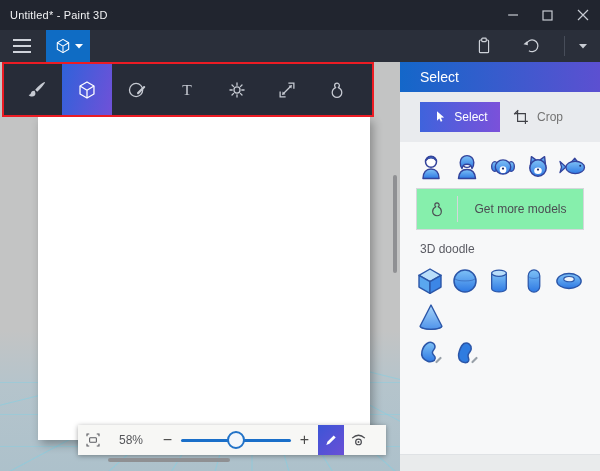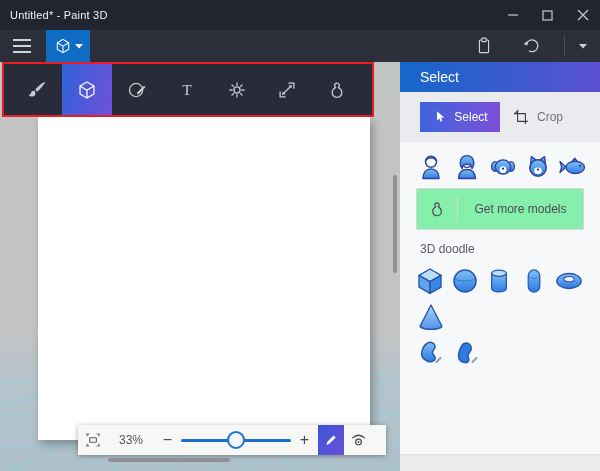--- a/index.html
+++ b/index.html
@@ -223,21 +223,21 @@
       </div>
     </div>
 
     <div class="zoombar">
       <div class="zb-btn fit-btn">
         <svg width="18" height="18" viewBox="0 0 24 24">
           <path d="M4 7 V4 H7 M17 4 H20 V7 M20 17 V20 H17 M7 20 H4 V17" fill="none" stroke="#5a5b60" stroke-width="1.5"></path>
           <rect x="7.5" y="9" width="9" height="6" rx="1" fill="none" stroke="#5a5b60" stroke-width="1.4"></rect>
         </svg>
       </div>
-      <div class="zoom-value">33%</div>
+      <div class="zoom-value">58%</div>
       <div class="zb-btn minus-btn">−</div>
       <div class="slider">
         <div class="slider-track"></div>
         <div class="slider-thumb"></div>
       </div>
       <div class="zb-btn plus-btn">+</div>
       <div class="zb-btn pencil-btn">
         <svg width="16" height="16" viewBox="0 0 24 24">
           <polygon points="5,19.5 6.6,14.6 16,5.2 19,8.2 9.6,17.6" fill="#ffffff"></polygon>
         </svg>

